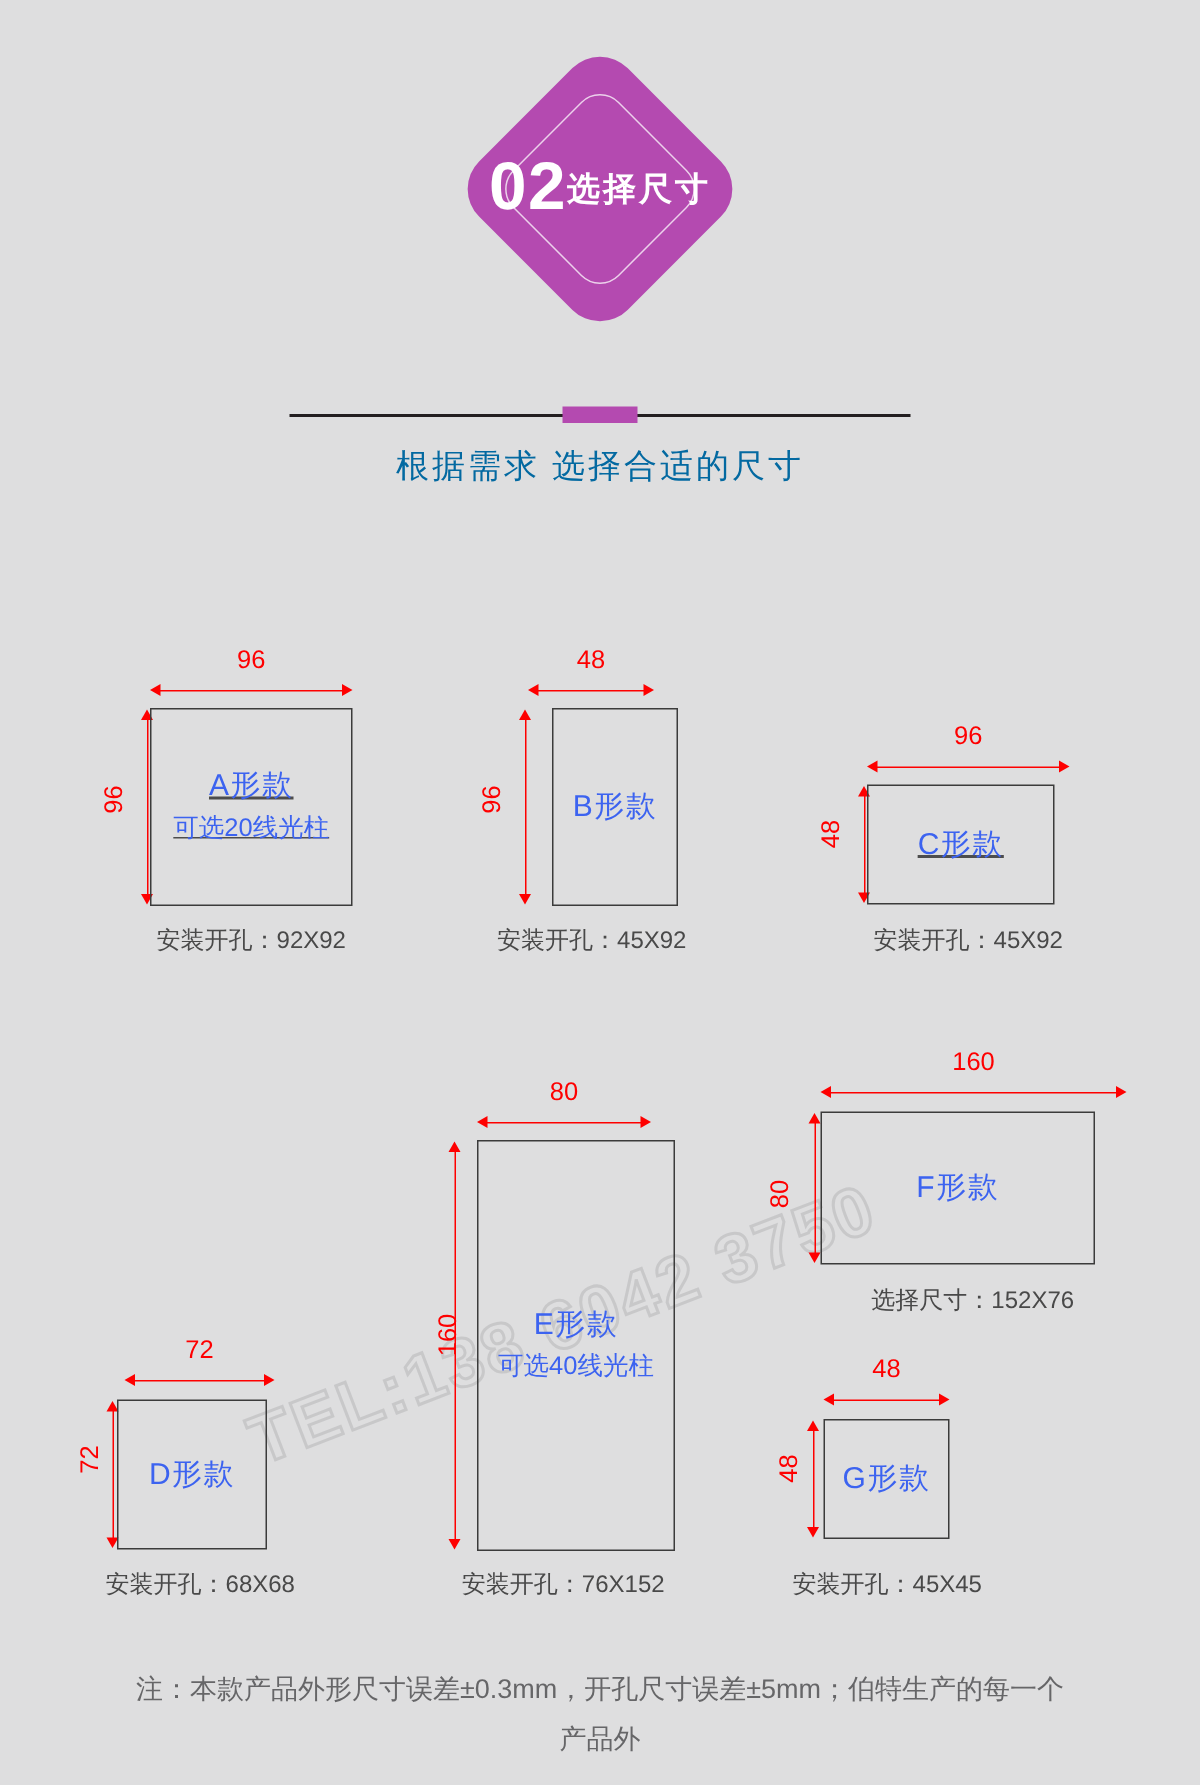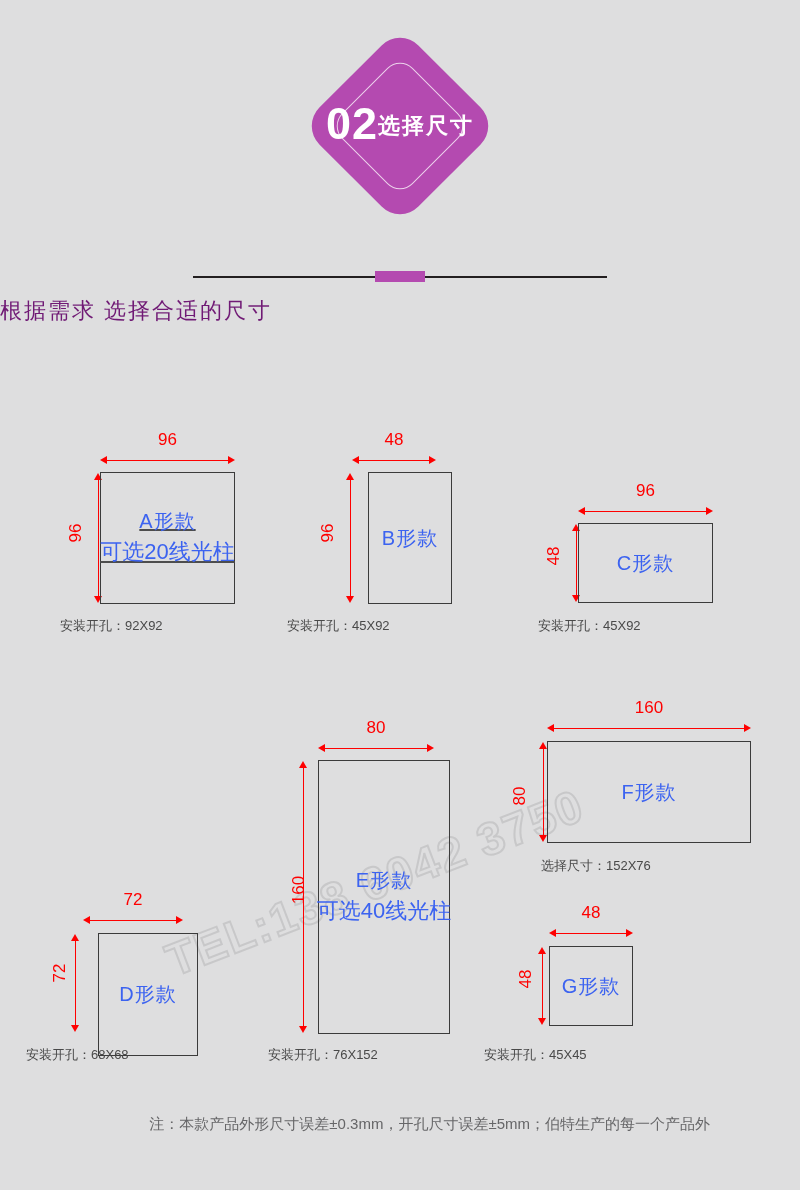--- a/index.html
+++ b/index.html
@@ -77,22 +77,23 @@
   .rule-chip {
     position: absolute;
     left: 182px; top: 0px;
     width: 50px; height: 11px;
     background: #b44ab0;
   }
   .heading-main {
     position: absolute;
     left: 0; top: 296px;
     width: 800px;
+    text-align: center;
     font-size: 22px;
-    color: #701a75;
+    color: #0369a1;
     letter-spacing: 2px;
   }
   .heading-sub {
     position: absolute;
     left: 0; top: 337px;
     width: 800px;
     text-align: center;
     font-size: 17px;
     color: #4a4a4a;
     letter-spacing: 0.5px;
@@ -129,31 +130,31 @@
   }
   .spec-title {
     color: #3c63f0;
     font-size: 20px;
     line-height: 1.25;
     letter-spacing: 1px;
     white-space: nowrap;
   }
   .spec-note {
     color: #3c63f0;
-    font-size: 22px;
+    font-size: 17px;
     line-height: 1.3;
     margin-top: 4px;
     white-space: nowrap;
   }
   .spec-caption {
     position: absolute;
-    font-size: 13px;
+    font-size: 16px;
     color: #494949;
     white-space: nowrap;
-    text-align: left;
+    text-align: center;
   }
 
   
   .dim-h {
     position: absolute;
     height: 9px;
   }
   .dim-h .bar {
     position: absolute;
     left: 4px; right: 4px; top: 4px;
@@ -202,22 +203,22 @@
     white-space: nowrap;
     transform: rotate(-90deg);
     transform-origin: 50% 50%;
   }
 
   
   .footer-note {
     position: absolute;
     left: 90px; top: 1110px;
     width: 620px;
-    text-align: right;
-    font-size: 15px;
+    text-align: center;
+    font-size: 18px;
     line-height: 1.85;
     color: #666668;
   }
 </style>
 </head>
 <body>
 
 <div class="page">
 
   <div class="badge-wrap">
@@ -283,40 +284,40 @@
       <div class="cap-l"></div>
         <div class="bar"></div>
         <div class="cap-r"></div>
     </div>
     <div class="dim-label-v" style="left:534px; top:546px; width:40px; text-align:center;">48</div>
     <div class="dim-v" style="left:572px; top:524px; height:78px;">
       <div class="cap-t"></div>
         <div class="bar"></div>
         <div class="cap-b"></div>
     </div>
-    <div class="spec-box" style="left:578px; top:523px; width:135px; height:80px;">
+    <div class="spec-box" style="left:578px; top:523px; width:125px; height:80px;text-decoration:underline;">
       <div class="spec-title">C形款</div>
     </div>
     <div class="spec-caption" style="left:538px; top:617px; width:215px;">安装开孔：45X92</div>
   </div>
 
   <div class="spec">
     <div class="dim-label-h" style="left:83px; top:890px; width:100px;">72</div>
     <div class="dim-h" style="left:83px; top:916px; width:100px;">
       <div class="cap-l"></div>
         <div class="bar"></div>
         <div class="cap-r"></div>
     </div>
     <div class="dim-label-v" style="left:40px; top:963px; width:40px; text-align:center;">72</div>
     <div class="dim-v" style="left:71px; top:934px; height:98px;">
       <div class="cap-t"></div>
         <div class="bar"></div>
         <div class="cap-b"></div>
     </div>
-    <div class="spec-box" style="left:98px; top:933px; width:100px; height:123px;">
+    <div class="spec-box" style="left:78px; top:933px; width:100px; height:100px;">
       <div class="spec-title">D形款</div>
     </div>
     <div class="spec-caption" style="left:26px; top:1046px; width:215px;">安装开孔：68X68</div>
   </div>
 
   <div class="spec">
     <div class="dim-label-h" style="left:318px; top:718px; width:116px;">80</div>
     <div class="dim-h" style="left:318px; top:744px; width:116px;">
       <div class="cap-l"></div>
         <div class="bar"></div>
@@ -341,21 +342,21 @@
       <div class="cap-l"></div>
         <div class="bar"></div>
         <div class="cap-r"></div>
     </div>
     <div class="dim-label-v" style="left:500px; top:786px; width:40px; text-align:center;">80</div>
     <div class="dim-v" style="left:539px; top:742px; height:100px;">
       <div class="cap-t"></div>
         <div class="bar"></div>
         <div class="cap-b"></div>
     </div>
-    <div class="spec-box" style="left:547px; top:741px; width:204px; height:102px;">
+    <div class="spec-box" style="left:547px; top:741px; width:183px; height:102px;">
       <div class="spec-title">F形款</div>
     </div>
     <div class="spec-caption" style="left:541px; top:857px; width:215px;">选择尺寸：152X76</div>
   </div>
 
   <div class="spec">
     <div class="dim-label-h" style="left:549px; top:903px; width:84px;">48</div>
     <div class="dim-h" style="left:549px; top:929px; width:84px;">
       <div class="cap-l"></div>
         <div class="bar"></div>

